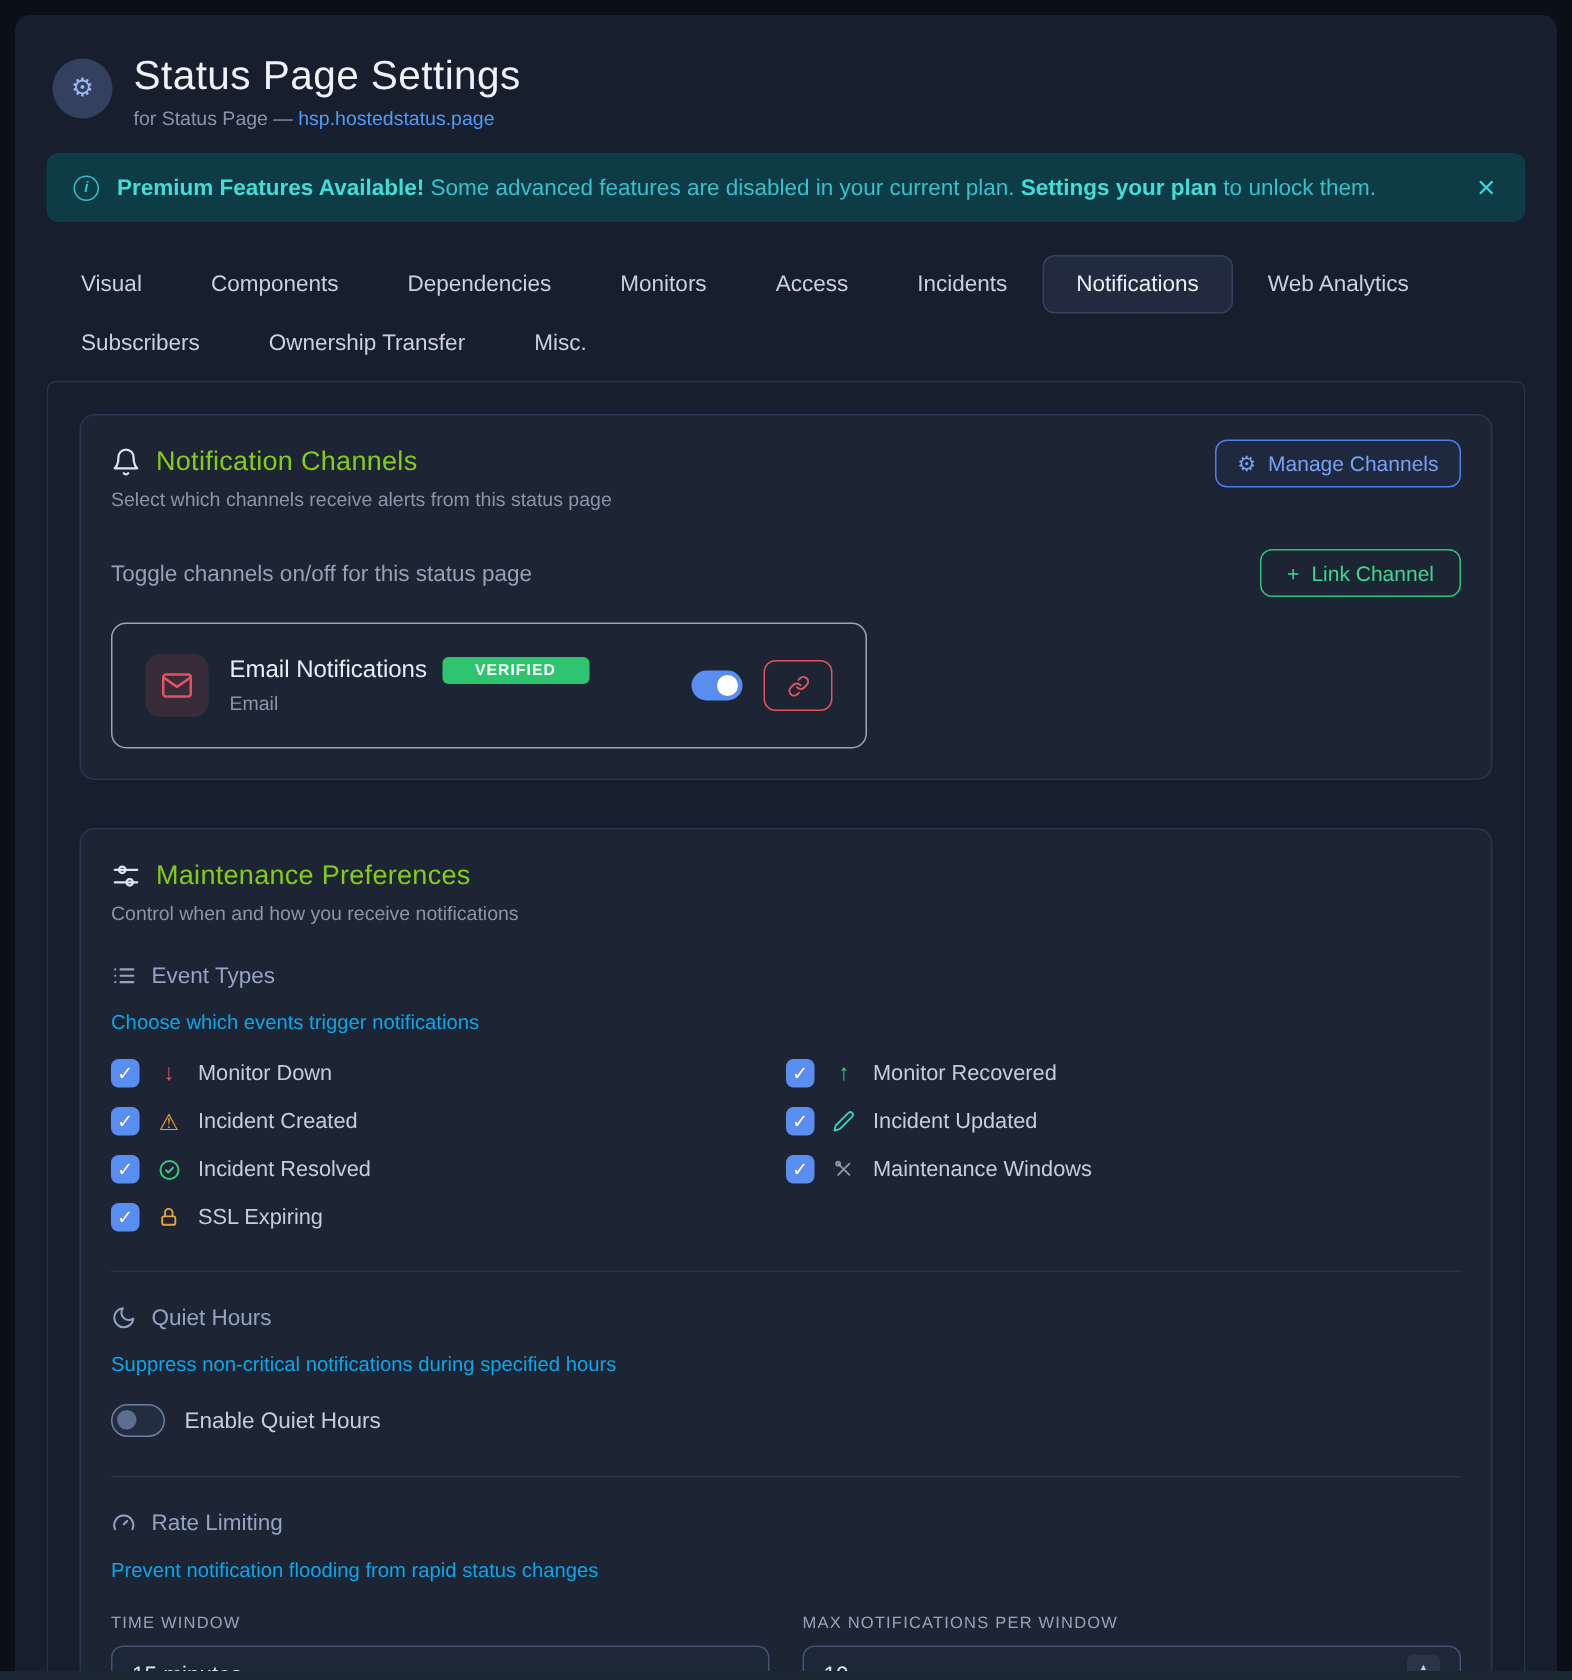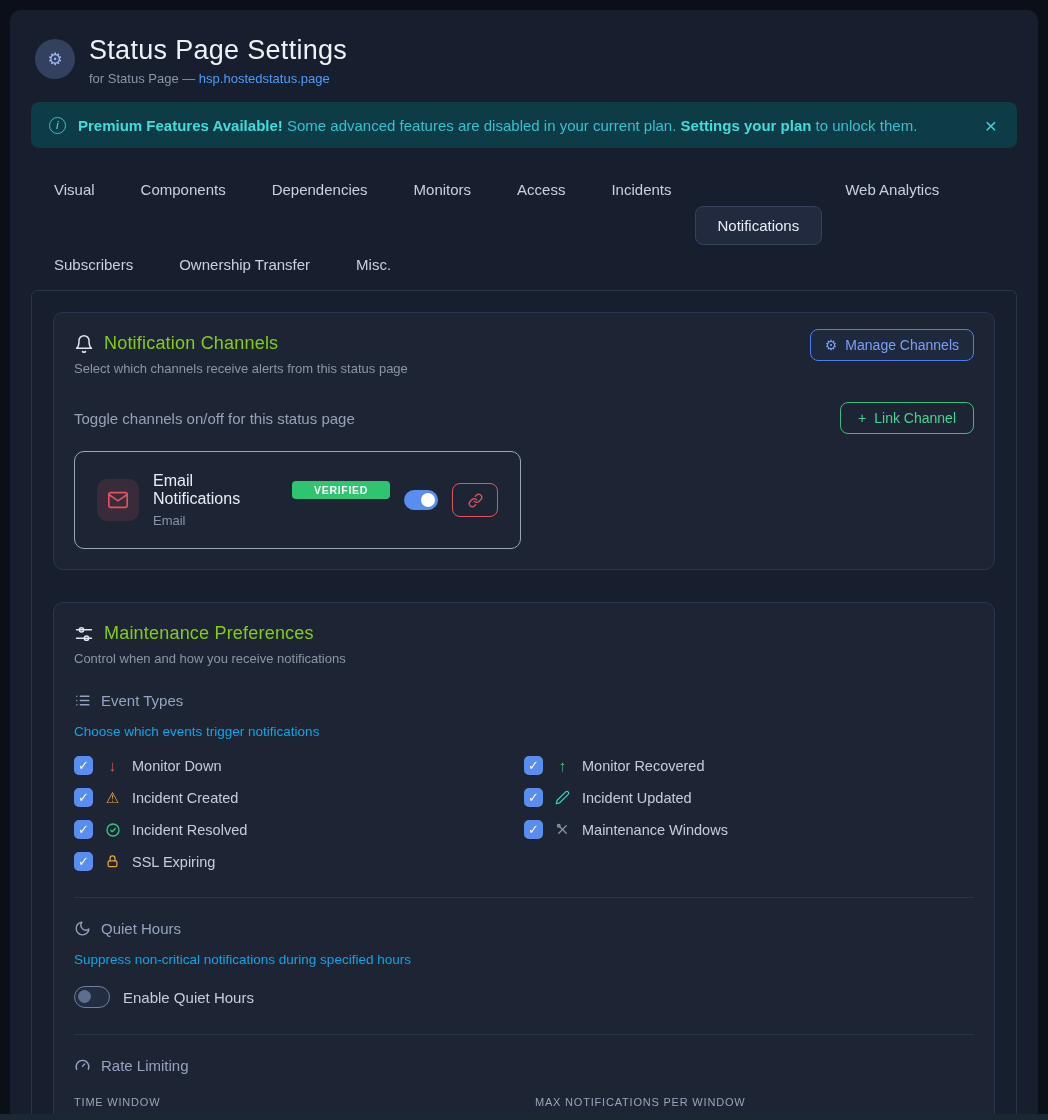--- a/index.html
+++ b/index.html
@@ -38,21 +38,21 @@
   }
   .banner .txt { flex:1; }
   .banner b { color:#43ddd9; font-weight:700; }
   .banner .close { font-size:21px; color:#3bd6da; cursor:pointer; line-height:1; padding:0 2px; }
   
   .tabs { margin-top:22px; display:flex; flex-wrap:wrap; }
   .tab {
     padding:10px 22px; font-size:15px; color:#c9d1de; border:1px solid transparent;
     border-radius:8px; cursor:pointer; white-space:nowrap;
   }
-  .tab.active { background:#212a3f; border-color:#36415d; color:#e9edf4;margin-top:36px; }
+  .tab.active { background:#212a3f; border-color:#36415d; color:#e9edf4; }
   
   .panel {
     margin-top:6px; border:1px solid #2a3448; border-bottom:none;
     border-radius:6px 6px 0 0; padding:21px 21px 40px;
   }
   .card {
     background:#1d2535; border:1px solid #2b3550; border-radius:10px;
     padding:20px; position:relative;
   }
   .card + .card { margin-top:32px; }
@@ -66,21 +66,21 @@
     font-size:14px; padding:7px 14px; cursor:pointer; background:transparent;
   }
   .btn-blue  { border:1px solid #4f7df0; color:#7aa0f5; background:rgba(79,125,240,.05); }
   .btn-green { border:1px solid #33c07a; color:#41d68f; padding:7px 17px; }
   .abs-tr { position:absolute; top:16px; right:20px; }
   
   .hint-row { margin-top:26px; display:flex; align-items:center; justify-content:space-between; }
   .hint { font-size:15px; color:#97a1b6; }
   
   .channel-card {
-    margin-top:17px; width:447px; border:1px solid #9aa5b8; border-radius:10px;
+    margin-top:17px; width:504px; border:1px solid #9aa5b8; border-radius:10px;
     padding:20px 22px; display:flex; align-items:center; gap:14px;
   }
   .ch-tile {
     width:42px; height:42px; border-radius:10px; background:rgba(224,83,95,.14);
     display:flex; align-items:center; justify-content:center; color:#e0535f; flex:none;
   }
   .ch-info { flex:1; }
   .ch-name-row { display:flex; align-items:center; gap:10px; }
   .ch-name { font-size:16px; color:#e9eef5; }
   .badge {
@@ -341,20 +341,21 @@
 
       <div class="sub-h after-div">
         <span class="ic">
           <svg width="17" height="17" viewBox="0 0 24 24" fill="none" stroke="currentColor" stroke-width="1.9" stroke-linecap="round">
               <path d="M20.2 17.5a9 9 0 1 0-16.4 0"></path>
               <path d="M12 13l3.2-3.2"></path>
             </svg>
         </span>
         <span>Rate Limiting</span>
       </div>
+      <div class="sub-desc">Prevent notification flooding from rapid status changes</div>
 
       <div class="fields">
         <div>
           <div class="flabel">TIME WINDOW</div>
           <div class="fbox">
             <span>15 minutes</span>
             <span class="chev">
               <svg width="15" height="15" viewBox="0 0 24 24" fill="none" stroke="currentColor" stroke-width="2.2" stroke-linecap="round" stroke-linejoin="round">
                   <polyline points="6 9 12 15 18 9"></polyline>
                 </svg>

